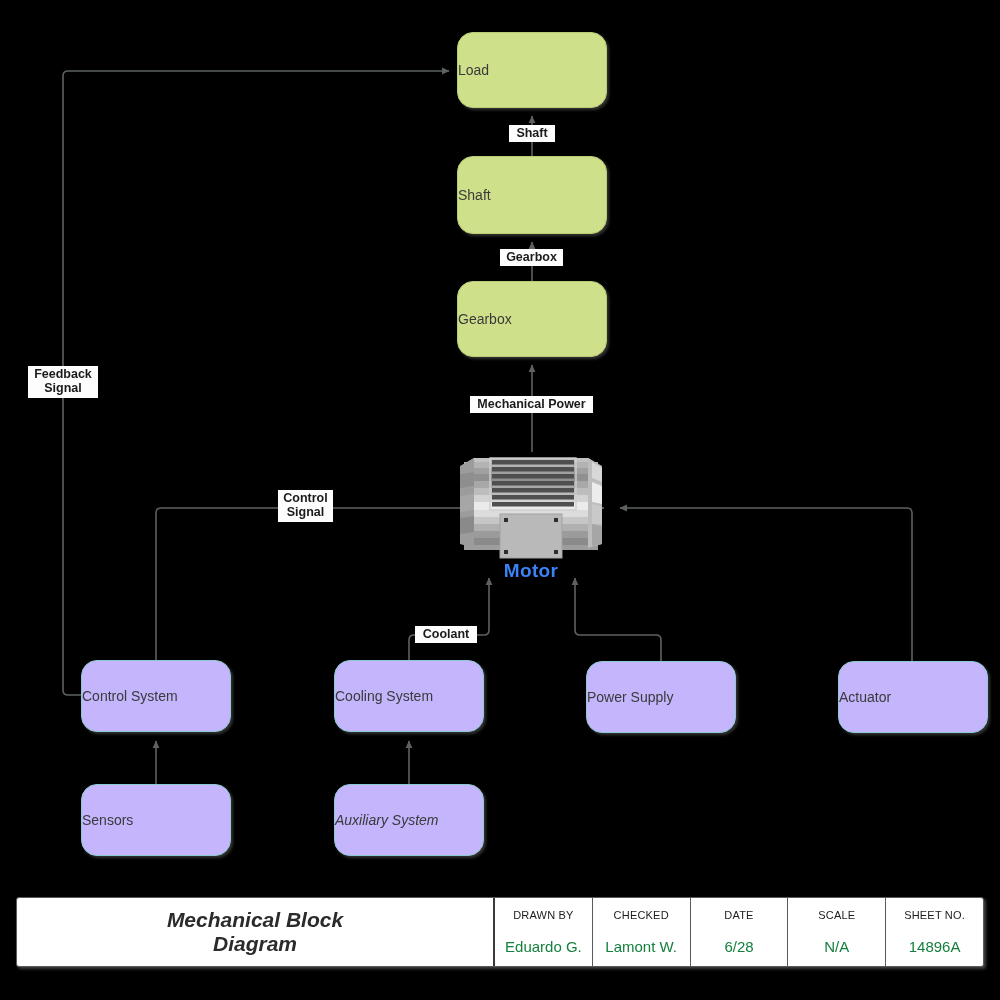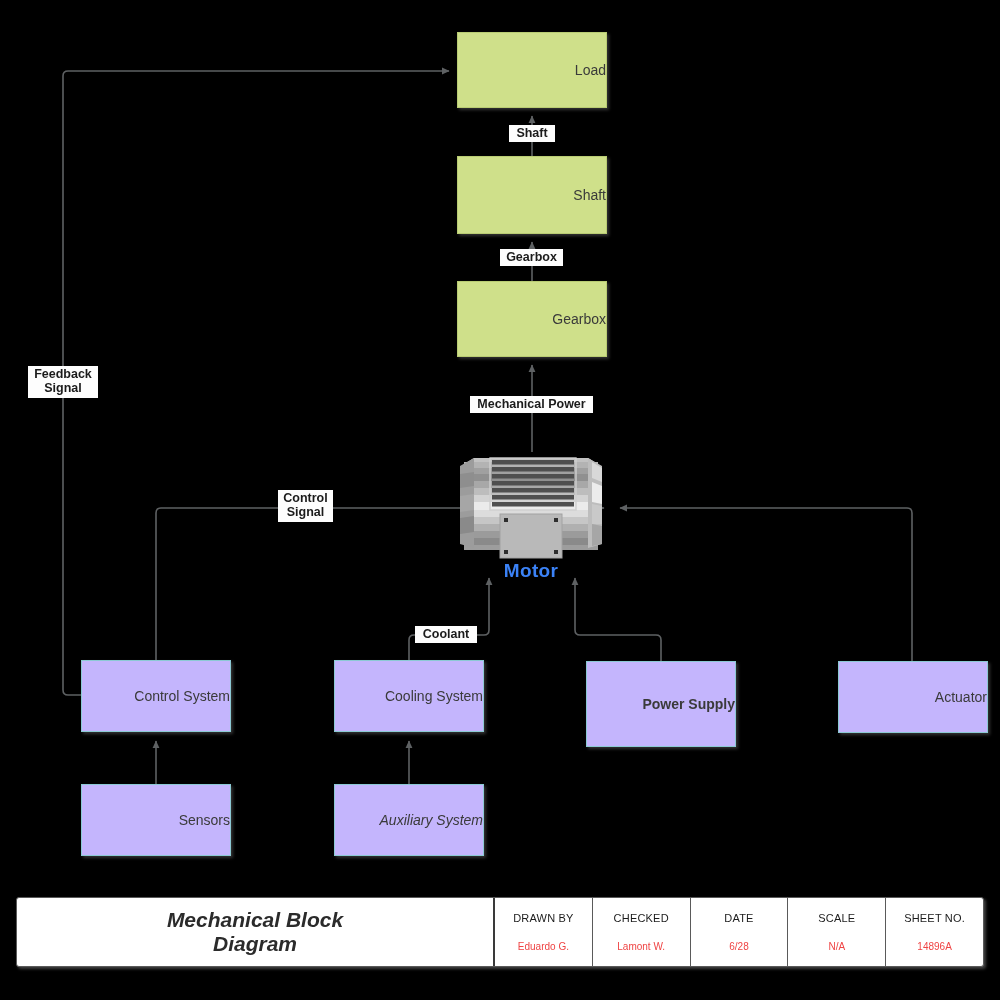--- a/index.html
+++ b/index.html
@@ -2,22 +2,22 @@
 <html><head>
 <meta charset="utf-8">
 <style>
   html,body{margin:0;padding:0;background:#000;}
   body{width:1000px;height:1000px;overflow:hidden;
        font-family:"Liberation Sans","DejaVu Sans",sans-serif;}
   #canvas{position:relative;width:1000px;height:1000px;background:#000;}
 
   svg#wires{position:absolute;left:0;top:0;width:1000px;height:1000px;}
 
-  .node{position:absolute;box-sizing:border-box;border-radius:0;
-        display:flex;align-items:center;justify-content:flex-end;
+  .node{position:absolute;box-sizing:border-box;border-radius:16px;
+        display:flex;align-items:center;justify-content:flex-start;
         font-size:14px;color:#3a3a3a;text-align:center;
         border:1px solid #9aa39a;
         box-shadow:2px 2px 3px rgba(255,255,255,0.20);}
   .green{background:#cfe08a;border-color:#b9cc73;}
   .blue{background:#c4b5fd;border-color:#8cc9d4;}
 
   .edge-label{position:absolute;background:#fdfdfd;color:#1b1b1b;
         font-size:12.5px;font-weight:bold;line-height:14px;
         text-align:center;padding:1px 3px;box-sizing:border-box;
         white-space:pre-line;}
@@ -34,21 +34,21 @@
         display:flex;box-sizing:border-box;}
   #tb-title{flex:0 0 478px;display:flex;align-items:center;justify-content:center;
         border-right:2px solid #3a3a3a;box-sizing:border-box;}
   #tb-title span{font-size:21px;font-weight:bold;font-style:italic;
         color:#2b2b2b;text-align:center;line-height:24px;white-space:pre-line;}
   .tb-col{flex:1 1 0;display:flex;flex-direction:column;align-items:center;
         justify-content:center;border-right:1px solid #5a5a5a;box-sizing:border-box;}
   .tb-col:last-child{border-right:none;}
   .tb-h{font-size:11px;font-weight:normal;color:#1b1b1b;letter-spacing:.2px;
         margin-bottom:17px;}
-  .tb-v{font-size:10px;color:#ef4444;}
+  .tb-v{font-size:15px;color:#15803d;}
 </style>
 </head>
 <body>
 
 <div id="canvas">
 
   <svg id="wires" viewBox="0 0 1000 1000">
     <defs>
       <marker id="ah" markerWidth="9" markerHeight="9" refX="7.4" refY="4.5" orient="auto" markerUnits="userSpaceOnUse">
         <path d="M0,0.9 L8,4.5 L0,8.1 z" fill="#5e6163"></path>
@@ -87,21 +87,21 @@
   <div class="node green" style="left:457px;top:281px;width:150px;height:76px;">
     <span>Gearbox</span>
   </div>
 
   <div class="node blue" style="left:81px;top:660px;width:150px;height:72px;">
     <span>Control System</span>
   </div>
   <div class="node blue" style="left:334px;top:660px;width:150px;height:72px;">
     <span>Cooling System</span>
   </div>
-  <div class="node blue" style="left:586px;top:661px;width:150px;height:86px;font-weight:bold;">
+  <div class="node blue" style="left:586px;top:661px;width:150px;height:72px;">
     <span>Power Supply</span>
   </div>
   <div class="node blue" style="left:838px;top:661px;width:150px;height:72px;">
     <span>Actuator</span>
   </div>
   <div class="node blue" style="left:81px;top:784px;width:150px;height:72px;">
     <span>Sensors</span>
   </div>
   <div class="node blue" style="left:334px;top:784px;width:150px;height:72px;font-style:italic;">
     <span>Auxiliary System</span>

